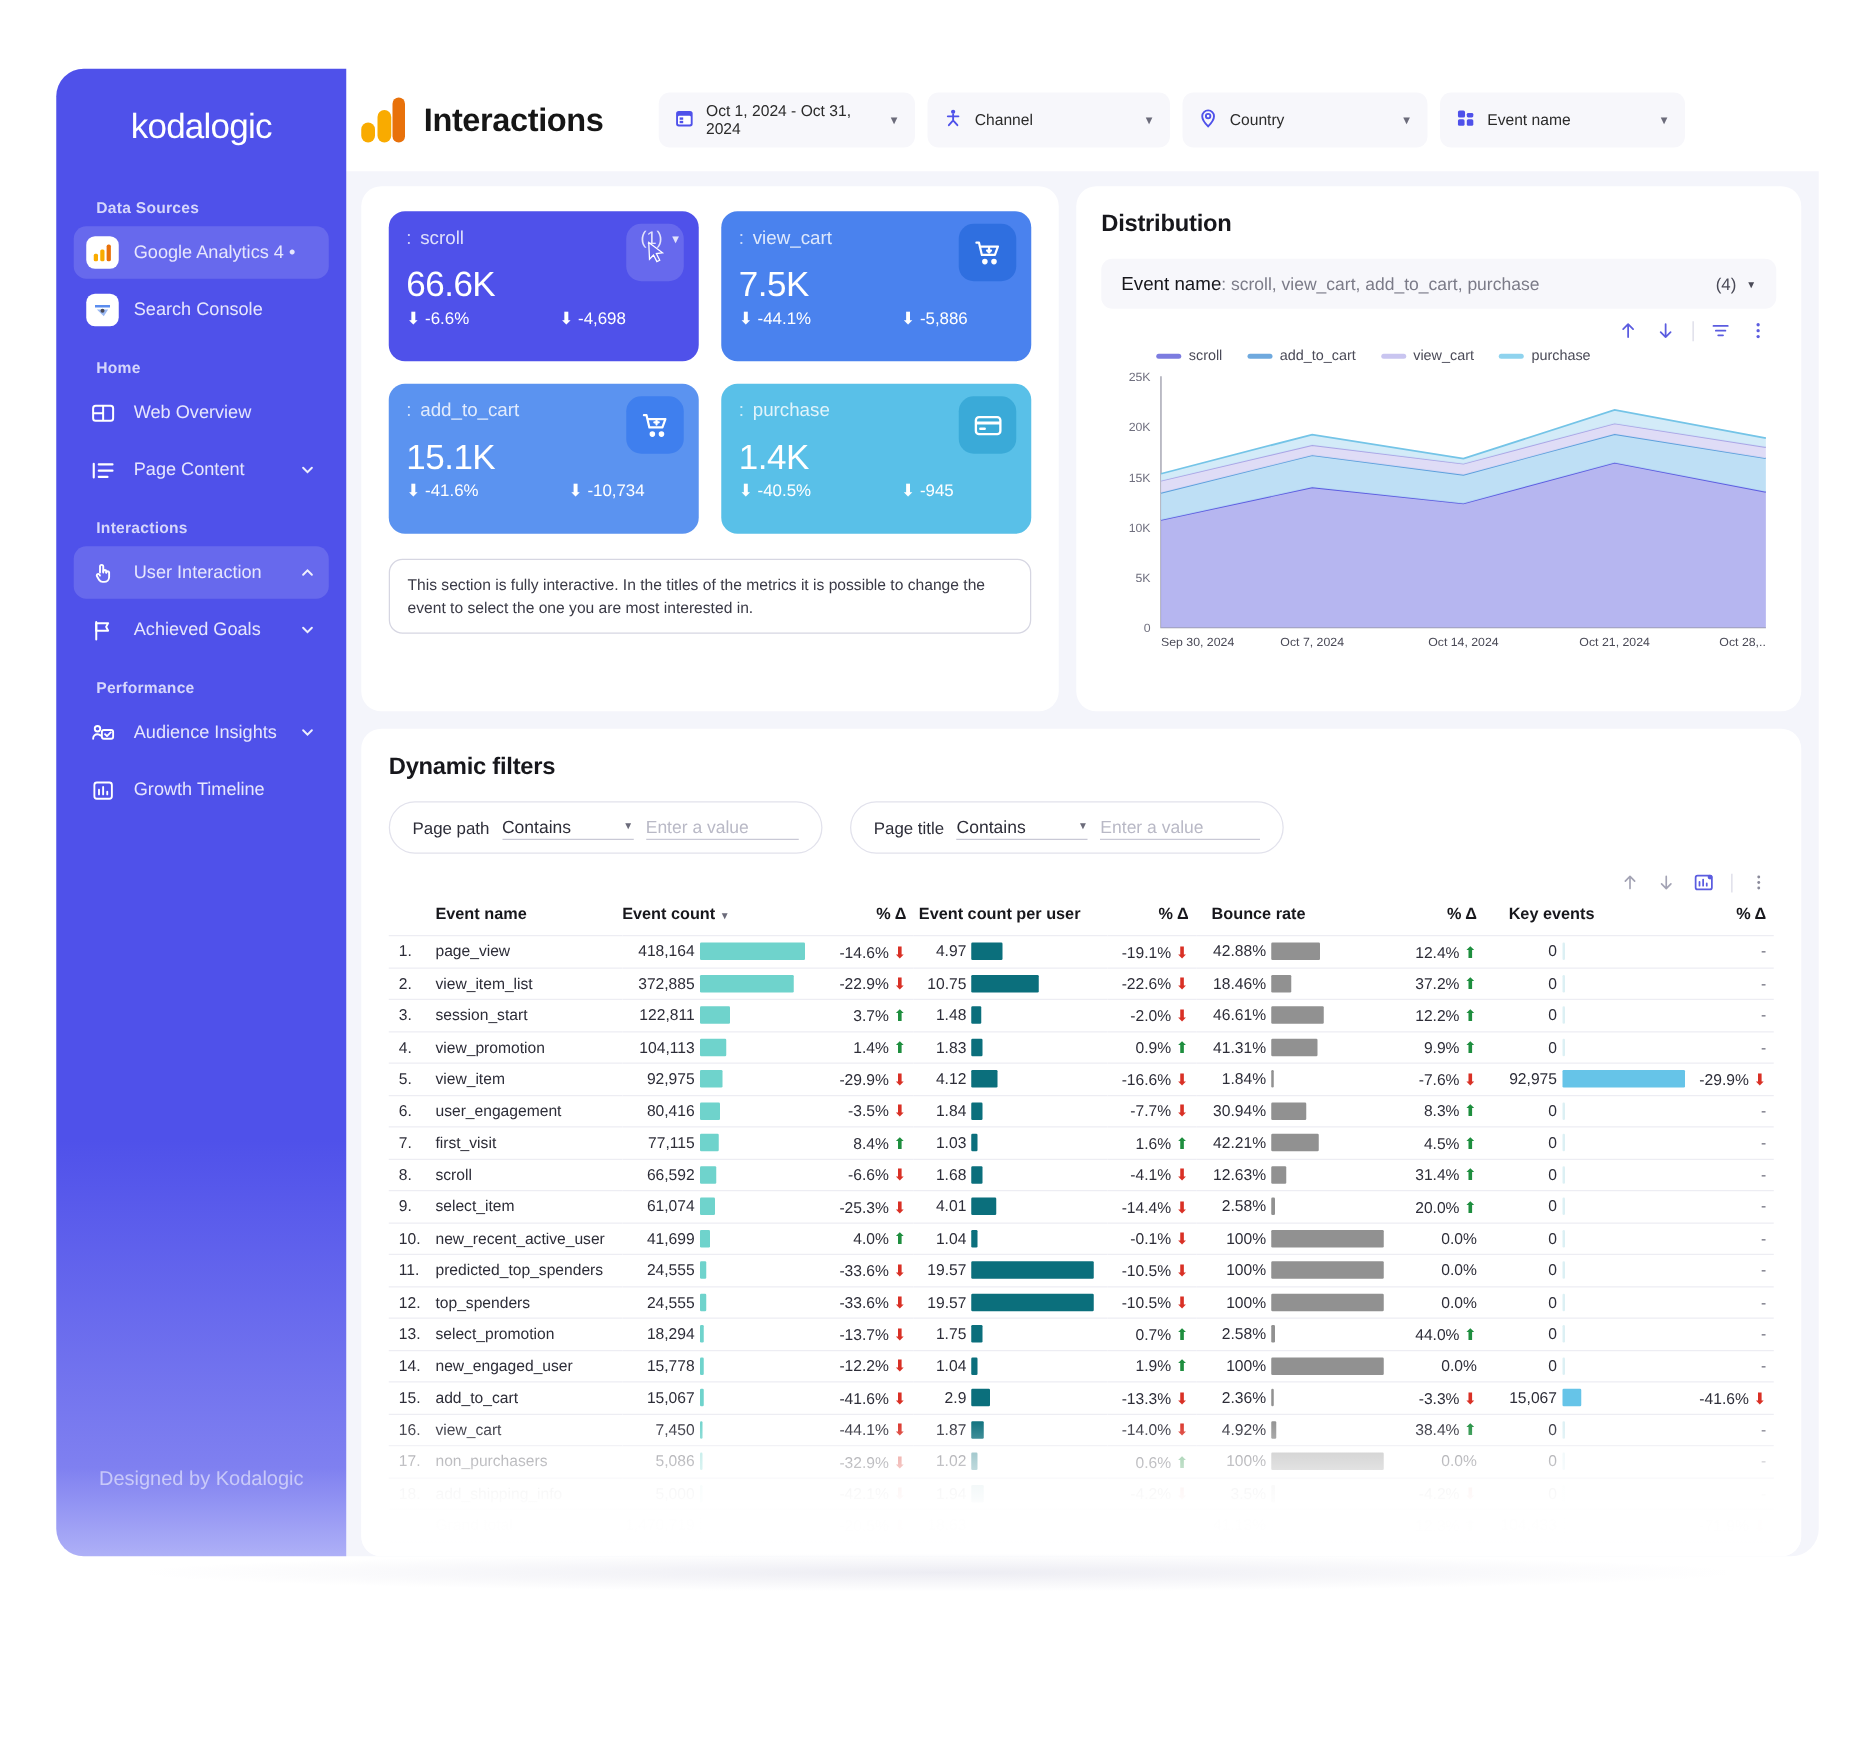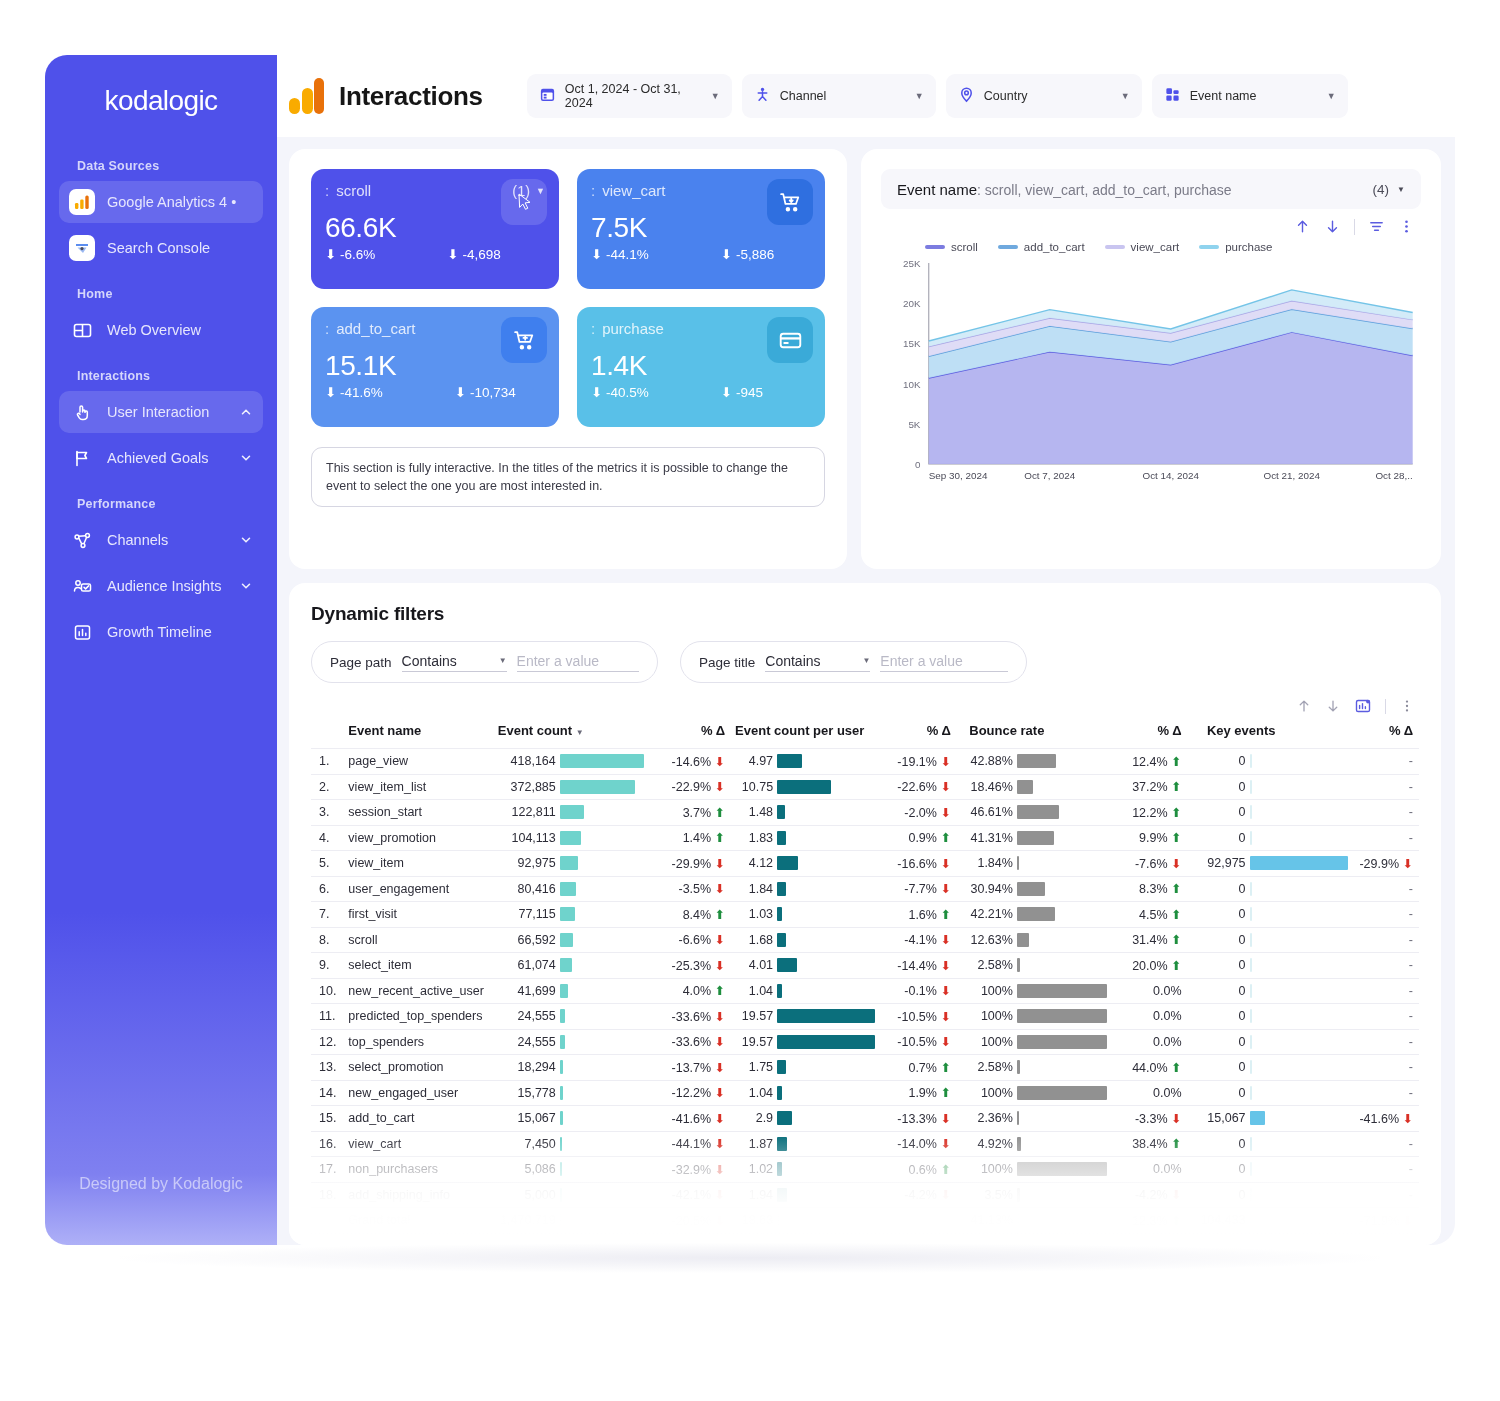--- a/index.html
+++ b/index.html
@@ -221,20 +221,31 @@
     <div class="nav-group-label">Home</div>
     <div class="nav-item">
       <span class="nav-ico">
         <svg width="21" height="21" viewBox="0 0 21 21" fill="none" stroke="#fff" stroke-width="1.6">
             <rect x="2.5" y="4.5" width="16" height="12" rx="2"></rect>
             <path d="M2.5 10.5h8M10.5 4.5v12"></path>
           </svg>
       </span>
       <span class="label">Web Overview</span>
     </div>
+    <div class="nav-item">
+      <span class="nav-ico">
+        <svg width="21" height="21" viewBox="0 0 21 21" fill="none" stroke="#fff" stroke-width="1.7" stroke-linecap="round">
+            <path d="M3 5v11M7 5.5h11M7 10.5h11M7 15.5h7"></path>
+          </svg>
+      </span>
+      <span class="label">Page Content</span>
+      <svg class="chev" viewBox="0 0 16 16" fill="none" stroke="#fff" stroke-width="1.8" stroke-linecap="round">
+          <path d="M4 6l4 4 4-4"></path>
+        </svg>
+    </div>
 
     <div class="gap"></div>
     <div class="nav-group-label">Interactions</div>
     <div class="nav-item active">
       <span class="nav-ico">
         <svg width="21" height="21" viewBox="0 0 21 21" fill="none" stroke="#fff" stroke-width="1.5" stroke-linecap="round">
             <path d="M8 10V5.2a1.3 1.3 0 012.6 0V10"></path>
             <path d="M10.6 9.2a1.2 1.2 0 012.4 0v1"></path>
             <path d="M13 9.9a1.2 1.2 0 012.3 0v3.6c0 2.4-1.7 4-4 4H10c-1.3 0-2-.6-2.7-1.6L5.6 13c-.4-.7-.1-1.4.5-1.7.6-.3 1.3 0 1.6.6l.3.6"></path>
           </svg>
@@ -252,34 +263,20 @@
           </svg>
       </span>
       <span class="label">Achieved Goals</span>
       <svg class="chev" viewBox="0 0 16 16" fill="none" stroke="#fff" stroke-width="1.8" stroke-linecap="round">
           <path d="M4 6l4 4 4-4"></path>
         </svg>
     </div>
 
     <div class="gap"></div>
     <div class="nav-group-label">Performance</div>
-    <div class="nav-item">
-      <span class="nav-ico">
-        <svg width="21" height="21" viewBox="0 0 21 21" fill="none" stroke="#fff" stroke-width="1.5">
-            <circle cx="5" cy="7" r="1.9"></circle>
-            <circle cx="15.5" cy="5.5" r="1.9"></circle>
-            <circle cx="11" cy="15.5" r="1.9"></circle>
-            <path d="M6.7 7.8l3 6M6.6 6.3l7.2-.6M14.6 7.2l-2.7 6.6"></path>
-          </svg>
-      </span>
-      <span class="label">Channels</span>
-      <svg class="chev" viewBox="0 0 16 16" fill="none" stroke="#fff" stroke-width="1.8" stroke-linecap="round">
-          <path d="M4 6l4 4 4-4"></path>
-        </svg>
-    </div>
     <div class="nav-item">
       <span class="nav-ico">
         <svg width="21" height="21" viewBox="0 0 21 21" fill="none" stroke="#fff" stroke-width="1.5" stroke-linecap="round" stroke-linejoin="round">
             <circle cx="6" cy="7" r="2.2"></circle>
             <path d="M2.5 15c0-2.2 1.6-3.6 3.5-3.6 1 0 1.9.4 2.5 1"></path>
             <rect x="9.5" y="8" width="9" height="7" rx="1.6"></rect>
             <path d="M12 11.3l1.6 1.6 3-3"></path>
           </svg>
       </span>
       <span class="label">Audience Insights</span>
@@ -460,20 +457,21 @@
                 <span class="sep"></span>
                 <span>⬇ <span>-945</span></span>
               </div>
             </div>
           </div>
 
           <div class="note">This section is fully interactive. In the titles of the metrics it is possible to change the event to select the one you are most interested in.</div>
         </section>
 
         <section class="card card-right">
+          <h2 class="card-h">Distribution</h2>
 
           <div class="evt-bar">
             <span><b>Event name</b><span>:&nbsp;</span><span>scroll, view_cart, add_to_cart, purchase</span></span>
             <span class="evt-cnt">
               <span>(4)</span>
               <span style="font-size:8px">▼</span>
             </span>
           </div>
 
           <div class="chart-tools">

